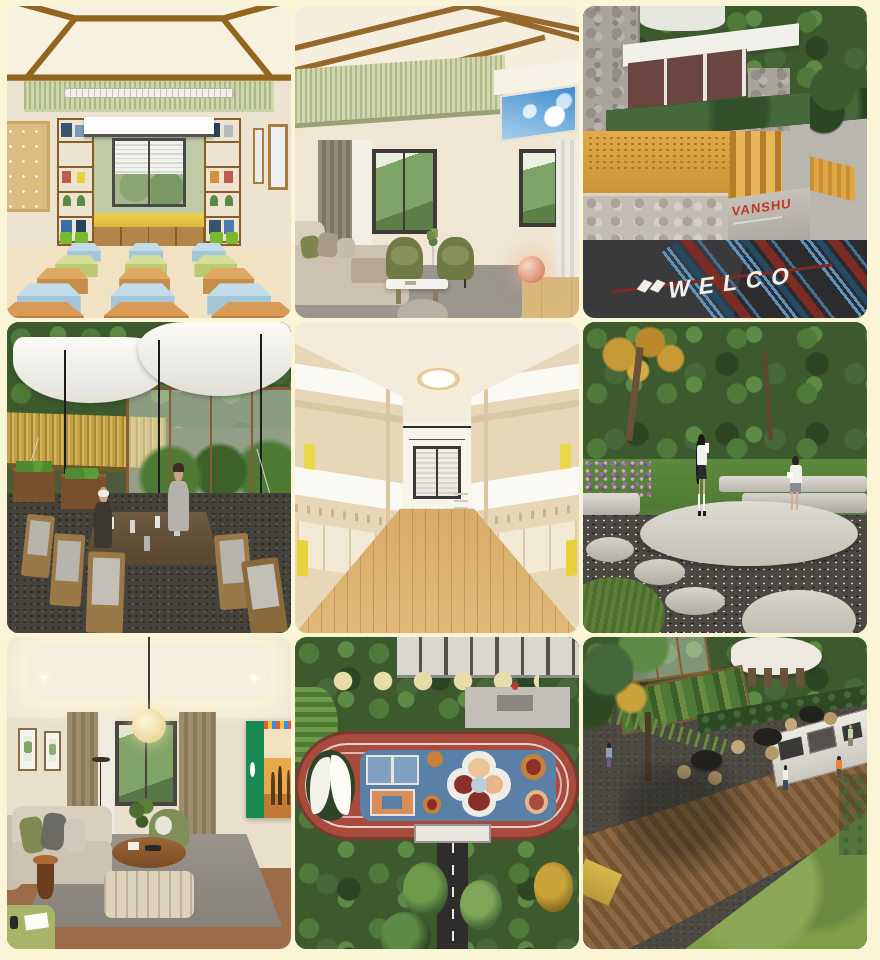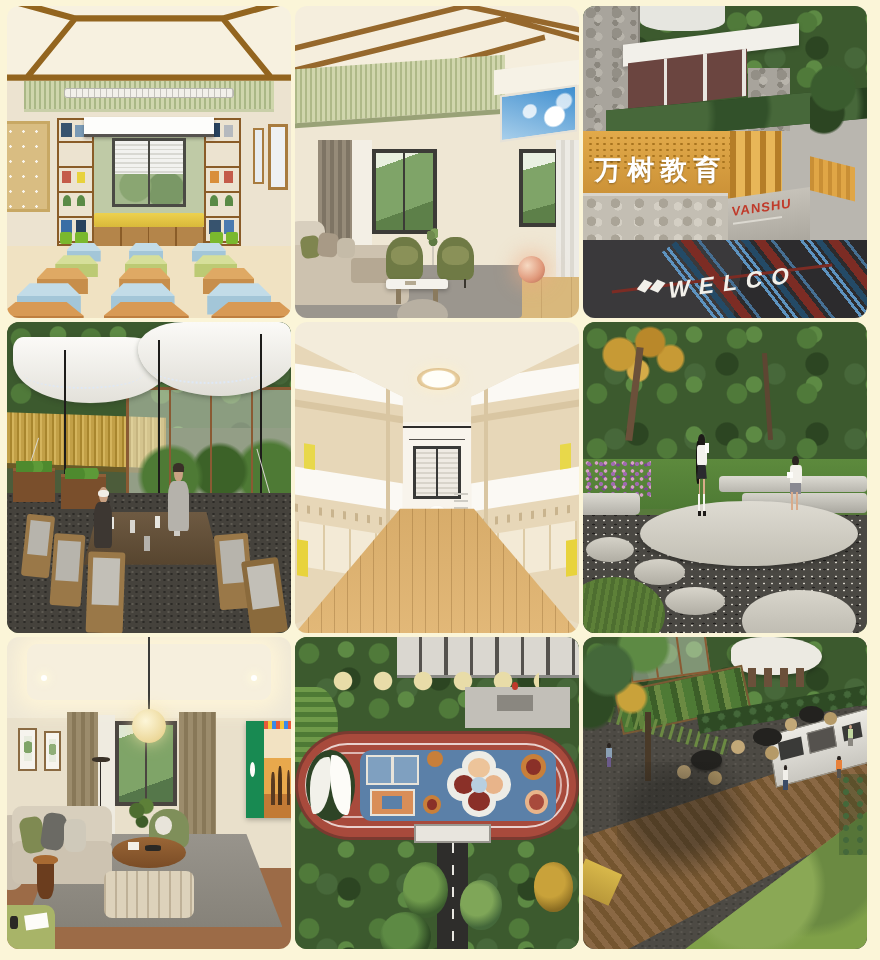--- a/index.html
+++ b/index.html
@@ -146,21 +146,20 @@
     <div class="stone" style="left:0;top:0;width:20%;height:54%;border-right:2px solid #8a867e"></div>
     <div style="left:14%;top:9%;width:62%;height:7%;transform:skewY(-7deg);background:#f2f0ea;box-shadow:0 2px 4px rgba(0,0,0,.25)"></div>
     <div style="left:16%;top:16%;width:42%;height:15%;transform:skewY(-7deg);background:#6b4540;background-image:repeating-linear-gradient(90deg,transparent 0 30%,#e8e5df 30% 33%)"></div>
     <div class="stone" style="left:58%;top:20%;width:15%;height:20%"></div>
     <div style="left:8%;top:30%;right:0;height:10%;transform:skewY(-5deg);background:radial-gradient(circle at 15% 50%,#47683a 28%,transparent 32%),radial-gradient(circle at 45% 40%,#32512a 30%,transparent 34%),radial-gradient(circle at 75% 55%,#47683a 28%,transparent 32%),#27401f"></div>
     <div style="right:4%;top:16%;width:16%;height:26%;background:radial-gradient(circle at 50% 40%,#3a5c2e 40%,transparent 44%),radial-gradient(circle at 30% 70%,#2c4522 30%,transparent 34%)"></div>
     <div style="left:0;top:40%;width:70%;height:23%;background:linear-gradient(180deg,#e2aa4a,#c98f35)">
       <i style="left:2%;top:6%;right:26%;height:50%;background-image:radial-gradient(#a8741f 1px,transparent 1.6px);background-size:7px 6px"></i>
       <i style="right:0;top:0;width:26%;height:100%;background:repeating-linear-gradient(90deg,#b57d27 0 6px,#e8b658 6px 15px)"></i>
     </div>
-    <div class="sign-cn" style="left:4%;top:47%">万树教育</div>
     <div style="left:50%;top:60%;width:30%;height:19%;transform:skewY(-8deg);background:linear-gradient(180deg,#c6c2b9,#a8a49b)">
       <b class="brand" style="left:8%;top:10%">VANSHU</b>
       <i style="left:9%;top:42%;width:58%;height:2px;background:#dcd9d1"></i>
     </div>
     <div class="stoneL" style="left:0;top:60%;width:51%;height:19%;border-top:3px solid #d8d4cc"></div>
     <div style="left:80%;top:50%;width:16%;height:11%;transform:skewY(14deg);background:repeating-linear-gradient(90deg,#c98f35 0 4px,#e0a646 4px 9px)"></div>
     <div style="left:0;top:75%;right:0;bottom:0;overflow:hidden;background:linear-gradient(100deg,#3a393b 0 55%,#2c2b2d 55%)">
       <i style="right:-14%;top:-90%;width:70%;height:300%;transform:rotate(-38deg);background:repeating-linear-gradient(90deg,transparent 0 6px,#5d93c0 6px 9px,transparent 9px 12px,#5d93c0 12px 15px,transparent 15px 18px,#244a66 18px 24px,transparent 24px 28px,#7c2c24 28px 37px,transparent 37px 41px,#466f93 41px 44px,transparent 44px 58px)"></i>
       <i style="left:10%;top:48%;width:78%;height:3px;background:#7c2c24;transform:rotate(-7deg)"></i>
       <i style="left:20%;top:52%;width:3%;height:16%;background:#f2f0ea;transform:rotate(24deg) skewX(-14deg)"></i>

